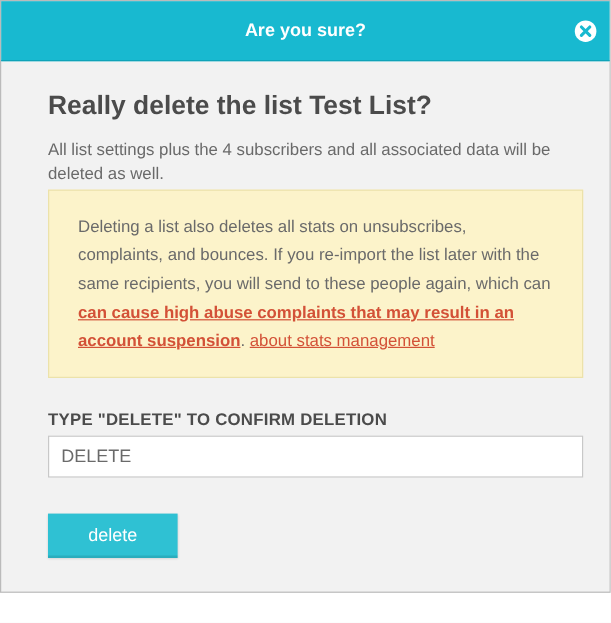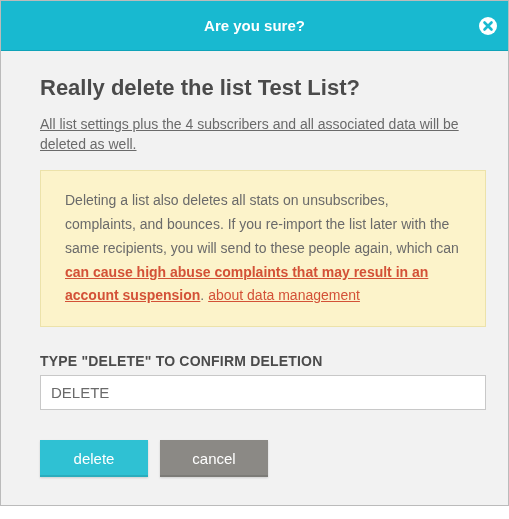--- a/index.html
+++ b/index.html
@@ -42,22 +42,21 @@
     h2 {
       font-size: 22px;
       font-weight: bold;
       color: #4b4b4b;
       margin-bottom: 14px;
     }
     .desc {
       font-size: 14px;
       color: #6a6a6a;
       line-height: 1.4;
-      margin-bottom: 16px;
-      text-decoration: underline;
+      margin-bottom: 4px;
     }
     .warning-box {
       background: #fcf3ca;
       border: 1px solid #ece2aa;
       padding: 18px 24px;
       font-size: 14px;
       color: #6a6a6a;
       line-height: 1.7;
       margin-bottom: 26px;
     }
@@ -124,25 +123,24 @@
     </span>
   </div>
 
   <div class="content">
 
     <h2>Really delete the list Test List?</h2>
 
     <p class="desc">All list settings plus the 4 subscribers and all associated data will be deleted as well.</p>
 
     <div class="warning-box">
-      <span>Deleting a list also deletes all stats on unsubscribes, complaints, and bounces. If you re-import the list later with the same recipients, you will send to these people again, which can </span><a class="link-red">can cause high abuse complaints that may result in an account suspension</a><span>. </span><a class="link-red-plain">about data management</a>
+      <span>Deleting a list also deletes all stats on unsubscribes, complaints, and bounces. If you re-import the list later with the same recipients, you will send to these people again, which can </span><a class="link-red">can cause high abuse complaints that may result in an account suspension</a><span>. </span><a class="link-red-plain">about stats management</a>
     </div>
 
     <div class="field-label">TYPE "DELETE" TO CONFIRM DELETION</div>
     <input type="text" class="text-input" value="DELETE" style="">
 
     <div class="btn-row">
       <button class="btn btn-delete">delete</button>
-      <button class="btn btn-cancel">cancel</button>
     </div>
 
   </div>
 </div>
 
 </body></html>

